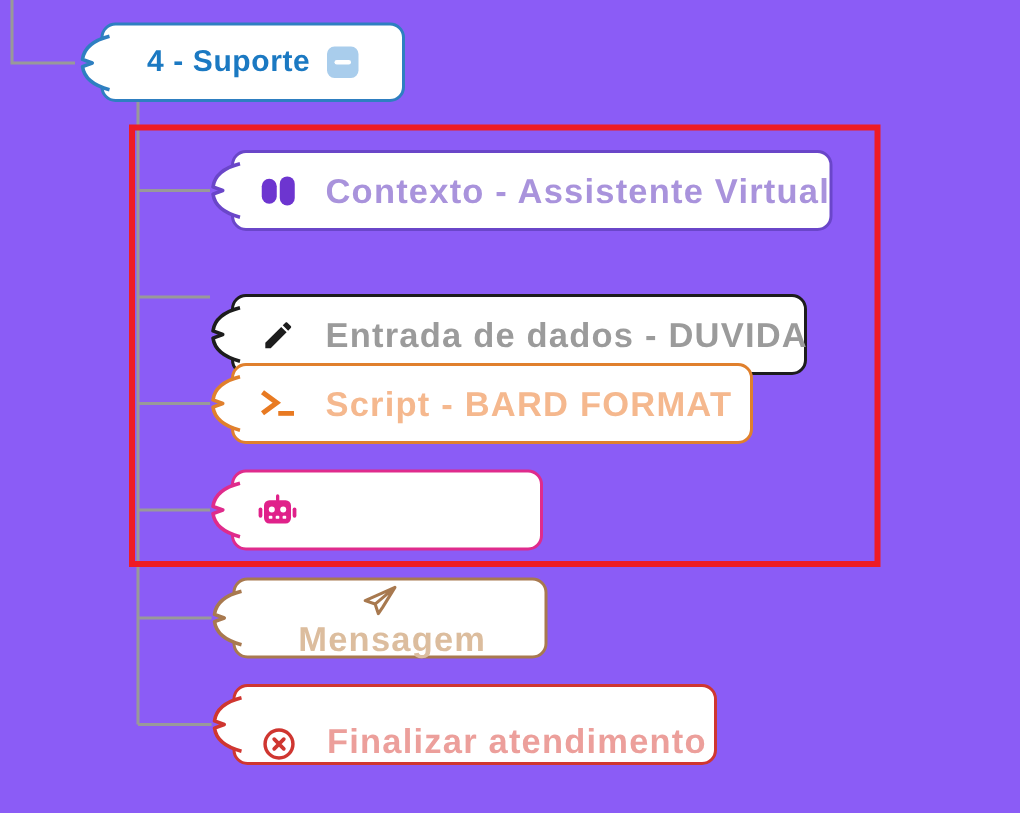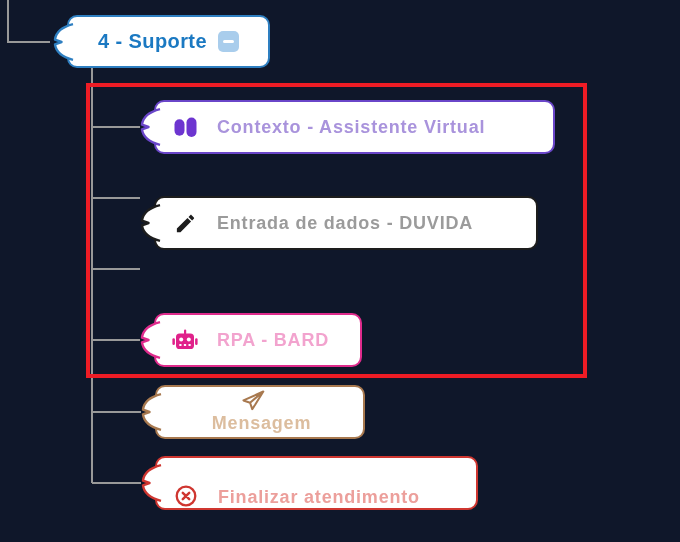--- a/index.html
+++ b/index.html
@@ -1,29 +1,29 @@
 <!DOCTYPE html>
 <html><head>
 <meta charset="utf-8">
 <style>
   html,body{margin:0;padding:0;background:#ffffff;}
   .canvas{
-    position:relative;width:680px;height:542px;background:#0f172a;overflow:hidden;
+    position:relative;width:680px;height:542px;background:#8b5cf6;overflow:hidden;
     font-family:"Liberation Sans",sans-serif;
   }
   #connectors{position:absolute;left:0;top:0;z-index:1;}
   .node{
     position:absolute;z-index:2;display:flex;align-items:center;
     background:#ffffff;border:2.4px solid var(--c);border-radius:10px;
     height:54px;box-sizing:border-box;padding:0 12px 0 15px;cursor:pointer;
   }
   .notch{position:absolute;left:-17px;top:50%;transform:translateY(-50%);color:var(--c);}
   .icon{display:flex;align-items:center;justify-content:center;width:28px;flex:0 0 auto;
         margin-right:18px;color:var(--i);}
-  .label{font-size:18px;font-weight:700;letter-spacing:.8px;color:var(--t);white-space:nowrap;}
+  .label{font-size:23px;font-weight:700;letter-spacing:.8px;color:var(--t);white-space:nowrap;}
   .root{justify-content:center;padding:0 10px;height:53px;}
   .root .label{font-size:20px;letter-spacing:.4px;}
   .badge{display:inline-flex;align-items:center;justify-content:center;
          width:21px;height:21px;border-radius:5px;background:var(--bb);margin-left:11px;}
   .badge .bar{width:11px;height:3.2px;border-radius:2px;background:#ffffff;}
   .hl{position:absolute;z-index:5;border:4px solid var(--hlc);box-sizing:border-box;
       pointer-events:none;background:transparent;}
 </style>
 </head>
 <body>
@@ -71,39 +71,50 @@
       <path d="M21 2.2 C 10 5, 4 10, 3 17.6 L 9.5 20 L 3 22.4 C 4 30, 10 35, 21 37.8" fill="#ffffff" stroke="currentColor" stroke-width="2.4" stroke-linejoin="round"></path>
     </svg>
     <span class="icon">
       <svg width="23" height="23" viewBox="0 0 24 24" fill="currentColor">
         <path d="M3 17.25V21h3.75L17.81 9.94l-3.75-3.75L3 17.25zM20.71 7.04c.39-.39.39-1.02 0-1.41l-2.34-2.34c-.39-.39-1.02-.39-1.41 0l-1.83 1.83 3.75 3.75 1.83-1.83z"></path>
       </svg>
     </span>
     <span class="label">Entrada de dados - DUVIDA</span>
   </div>
 
+  <div class="node" style="left: 154px; top: 242px; width: 348px; --c: #e0802d; --i: #e87a22; --t: #f5b88e;">
+    <svg class="notch" width="22" height="40" viewBox="0 0 22 40">
+      <path d="M21 2.2 C 10 5, 4 10, 3 17.6 L 9.5 20 L 3 22.4 C 4 30, 10 35, 21 37.8" fill="#ffffff" stroke="currentColor" stroke-width="2.4" stroke-linejoin="round"></path>
+    </svg>
+    <span class="icon">
+      <svg width="26" height="24" viewBox="0 0 26 24">
+        <path d="M3 4.5 L12.5 11.5 L3 18.5" fill="none" stroke="currentColor" stroke-width="3.4"></path>
+        <rect x="13.5" y="17" width="10.5" height="3.2" fill="currentColor"></rect>
+      </svg>
+    </span>
+    <span class="label">Script - BARD FORMAT</span>
+  </div>
 
   <div class="node" style="left: 154px; top: 313px; width: 208px; --c: #df2b8c; --i: #e0218a; --t: #f2a3ce;">
     <svg class="notch" width="22" height="40" viewBox="0 0 22 40">
       <path d="M21 2.2 C 10 5, 4 10, 3 17.6 L 9.5 20 L 3 22.4 C 4 30, 10 35, 21 37.8" fill="#ffffff" stroke="currentColor" stroke-width="2.4" stroke-linejoin="round"></path>
     </svg>
     <span class="icon">
       <svg width="28" height="25" viewBox="0 0 28 25">
         <rect x="13" y="1.5" width="2.2" height="5" rx="1.1" fill="currentColor"></rect>
         <rect x="5" y="5.5" width="18" height="15.5" rx="3.6" fill="currentColor"></rect>
         <rect x="1.4" y="10.3" width="2.5" height="6.8" rx="1.25" fill="currentColor"></rect>
         <rect x="24.1" y="10.3" width="2.5" height="6.8" rx="1.25" fill="currentColor"></rect>
         <circle cx="10.2" cy="11.6" r="2" fill="#ffffff"></circle>
         <circle cx="17.8" cy="11.6" r="2" fill="#ffffff"></circle>
         <rect x="8.2" y="15.9" width="2.4" height="2" rx=".6" fill="#ffffff"></rect>
         <rect x="12.8" y="15.9" width="2.4" height="2" rx=".6" fill="#ffffff"></rect>
         <rect x="17.4" y="15.9" width="2.4" height="2" rx=".6" fill="#ffffff"></rect>
       </svg>
     </span>
-    <span class="label">RPA - BARD</span>
   </div>
 
   <div class="node" style="left: 155px; top: 385px; width: 210px; flex-direction: column; --c: #a8794f; --i: #a8794f; --t: #dcbd9e;">
     <svg class="notch" width="22" height="40" viewBox="0 0 22 40">
       <path d="M21 2.2 C 10 5, 4 10, 3 17.6 L 9.5 20 L 3 22.4 C 4 30, 10 35, 21 37.8" fill="#ffffff" stroke="currentColor" stroke-width="2.4" stroke-linejoin="round"></path>
     </svg>
     <span class="icon">
       <svg width="26" height="26" viewBox="0 0 24 24">
         <path d="M21.5 4.2 L3.2 12.4 L9.3 14.5 L11.3 20.4 L14.1 16.2 L21.5 4.2 Z M9.3 14.5 L21.5 4.2" fill="none" stroke="currentColor" stroke-width="1.9" stroke-linejoin="round"></path>
       </svg>

